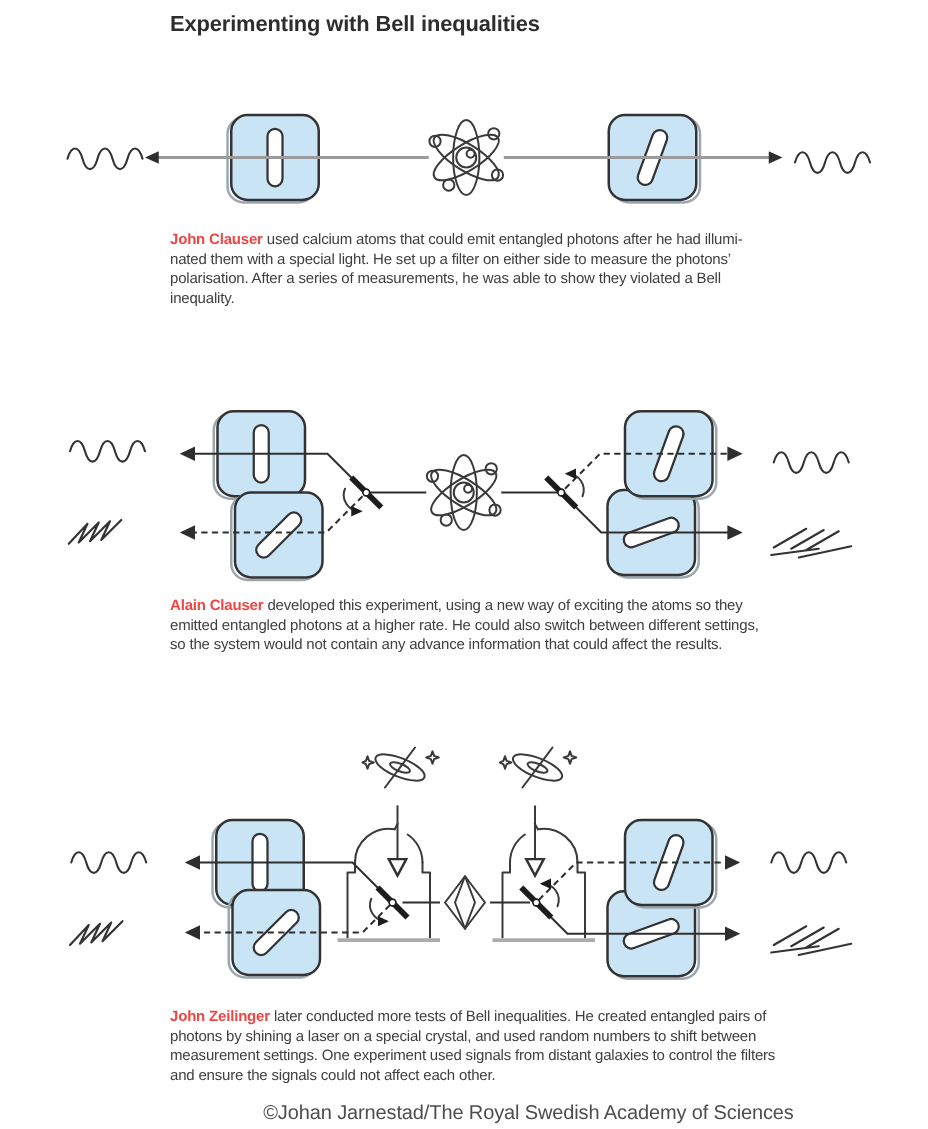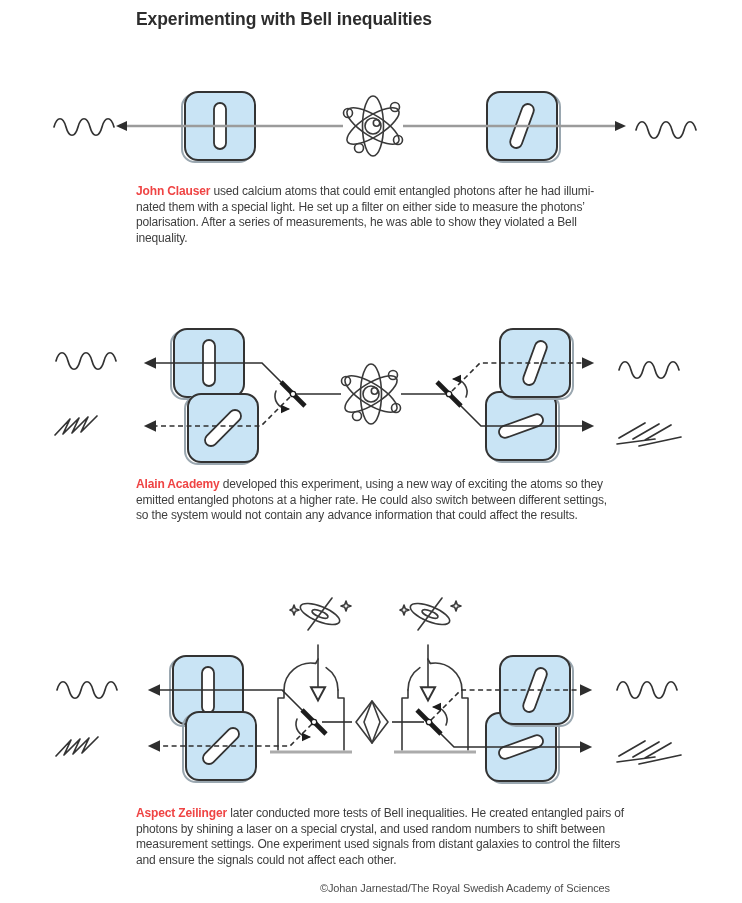--- a/index.html
+++ b/index.html
@@ -6,21 +6,21 @@
   .page{position:relative;width:702px;height:903px;background:#ffffff;
         font-family:"Liberation Sans",sans-serif;overflow:hidden}
   .title{position:absolute;left:136px;top:9px;font-size:17.5px;font-weight:bold;
          color:#2d2d2d;letter-spacing:-0.1px;margin:0}
   .caption{position:absolute;left:136px;width:612px;margin:0;font-size:12px;
            line-height:15.6px;color:#3e3e3e;white-space:pre-line;letter-spacing:-0.15px}
   .caption b{color:#ef4444}
   #cap1{top:184px}
   #cap2{top:477px}
   #cap3{top:806px}
-  .credit{position:absolute;top:882px;right:92px;font-size:11px;color:#4d4d4d;letter-spacing:-0.1px}
+  .credit{position:absolute;top:882px;right:67px;font-size:16px;color:#4d4d4d;letter-spacing:-0.1px}
   .fig{position:absolute;left:0}
   #fig1{top:80px}
   #fig2{top:320px}
   #fig3{top:575px}
   .st{fill:none;stroke:#3a3a3a;stroke-width:1.6;stroke-linecap:round;stroke-linejoin:round}
   .beam{fill:none;stroke:#2f2f2f;stroke-width:1.6}
   .dashed{stroke-dasharray:5 3.5}
   .gray{stroke:#9b9b9b;stroke-width:2.4;fill:none}
   .fbox{fill:#c9e4f5;stroke:#333;stroke-width:2}
   .fsh{fill:none;stroke:#9aa7b0;stroke-width:2}
@@ -252,24 +252,24 @@
     <g transform="translate(649,172)">
       <path class="wv" d="M-30,9 L-4,-6 M-16,10 L10,-5 M-4,11 L22,-4 M-32,15 L6,10 M-10,17 L32,8"></path>
     </g>
   </svg>
 
   <p class="caption" id="cap1"><b>John Clauser</b><span> used calcium atoms that could emit entangled photons after he had illumi-
 nated them with a special light. He set up a filter on either side to measure the photons’
 polarisation. After a series of measurements, he was able to show they violated a Bell
 inequality.</span></p>
 
-  <p class="caption" id="cap2"><b>Alain Academy</b><span> developed this experiment, using a new way of exciting the atoms so they
+  <p class="caption" id="cap2"><b>Alain Clauser</b><span> developed this experiment, using a new way of exciting the atoms so they
 emitted entangled photons at a higher rate. He could also switch between different settings,
 so the system would not contain any advance information that could affect the results.</span></p>
 
-  <p class="caption" id="cap3"><b>Aspect Zeilinger</b><span> later conducted more tests of Bell inequalities. He created entangled pairs of
+  <p class="caption" id="cap3"><b>John Zeilinger</b><span> later conducted more tests of Bell inequalities. He created entangled pairs of
 photons by shining a laser on a special crystal, and used random numbers to shift between
 measurement settings. One experiment used signals from distant galaxies to control the filters
 and ensure the signals could not affect each other.</span></p>
 
   <div class="credit">©Johan Jarnestad/The Royal Swedish Academy of Sciences</div>
 
 </div>
 
 </body></html>

